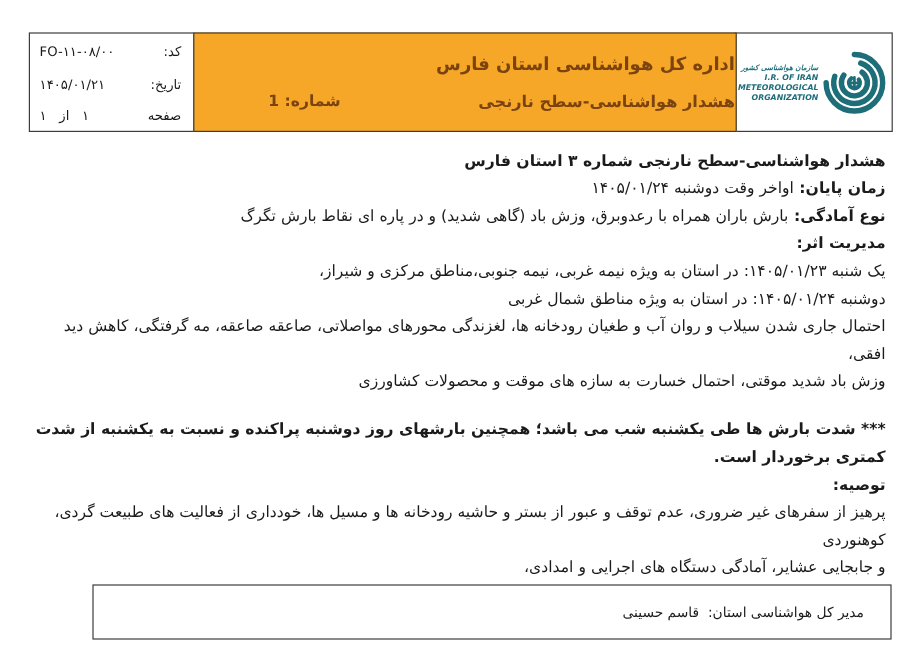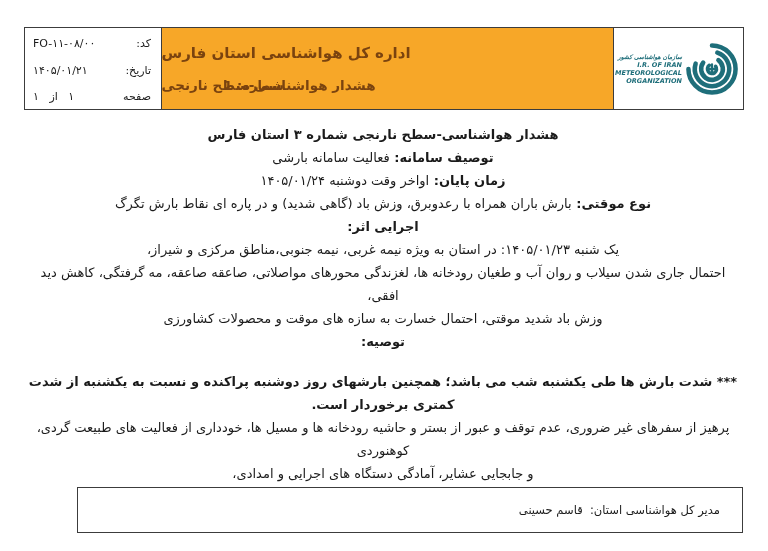--- a/index.html
+++ b/index.html
@@ -25,21 +25,21 @@
     display:flex;flex-direction:column;justify-content:space-between;
     font-size:11px;
   }
   .meta-row{display:flex;justify-content:space-between;align-items:baseline;}
   .meta-row .val{direction:ltr;}
   .page-row .val{word-spacing:7px;direction:rtl;}
   .banner-cell{
     flex:1;margin:0 -1.5px;background:var(--orange);
     color:var(--banner-text);font-weight:bold;
     display:flex;flex-direction:column;justify-content:space-evenly;
-    position:relative;text-align:left;
+    position:relative;text-align:right;
   }
   .banner-title{font-size:15px;}
   .banner-sub-row{position:relative;font-size:13.5px;}
   .banner-number{
     position:absolute;left:62px;top:50%;transform:translateY(-50%);
     font-size:13px;white-space:nowrap;
   }
   .logo-cell{
     width:132px;display:flex;align-items:center;justify-content:center;
     gap:1px;padding:3px 4px;
@@ -49,21 +49,21 @@
     font-size:6.5px;line-height:8px;font-weight:bold;white-space:nowrap;font-style:italic;
   }
   .logo-text .fa{font-size:6px;}
   .logo-spiral{color:var(--teal);flex:0 0 auto;}
   
   .doc-body{
     position:absolute;top:110px;left:28px;right:30px;
     direction:rtl;text-align:right;font-size:13px;line-height:23px;
     padding-top:13px;
   }
-  .body-line{margin:0;text-align:center;}
+  .body-line{margin:0;}
   .body-line b{font-weight:bold;}
   .gap-before{margin-top:17px;}
   
   .footer{
     position:absolute;top:487px;left:77px;right:25px;height:46px;
     border:1.5px solid var(--border);
     display:flex;direction:rtl;justify-content:space-between;align-items:center;
     padding:0 22px 0 38px;font-size:11.5px;background:#fff;
   }
   .footer div{white-space:nowrap;}
@@ -113,29 +113,29 @@
           <path d="M 32 27 A 5 5 0 1 1 27 32" stroke-width="4" transform="rotate(54 32 32)"></path>
           <path d="M 32 27 L 32 37 M 27 32 L 37 32" stroke-width="2.5"></path>
         </g>
       </svg>
     </div>
 
   </div>
 
   <div class="doc-body">
       <p class="body-line"><b>هشدار هواشناسی-سطح نارنجی شماره ۳ استان فارس</b></p>
-      <p class="body-line"><b>توصیف سامانه: </b>فعالیت سامانه بارشی</p>
       <p class="body-line"><b>زمان پایان: </b>اواخر وقت دوشنبه ۱۴۰۵/۰۱/۲۴</p>
-      <p class="body-line"><b>نوع موقتی: </b>بارش باران همراه با رعدوبرق، وزش باد (گاهی شدید) و در پاره ای نقاط بارش تگرگ</p>
-      <p class="body-line"><b>اجرایی اثر:</b></p>
+      <p class="body-line"><b>نوع آمادگی: </b>بارش باران همراه با رعدوبرق، وزش باد (گاهی شدید) و در پاره ای نقاط بارش تگرگ</p>
+      <p class="body-line"><b>مدیریت اثر:</b></p>
       <p class="body-line">یک شنبه ۱۴۰۵/۰۱/۲۳: در استان به ویژه نیمه غربی، نیمه جنوبی،مناطق مرکزی و شیراز،</p>
+      <p class="body-line">دوشنبه ۱۴۰۵/۰۱/۲۴: در استان به ویژه مناطق شمال غربی</p>
       <p class="body-line">احتمال جاری شدن سیلاب و روان آب و طغیان رودخانه ها، لغزندگی محورهای مواصلاتی، صاعقه صاعقه، مه گرفتگی، کاهش دید افقی،</p>
       <p class="body-line">وزش باد شدید موقتی، احتمال خسارت به سازه های موقت و محصولات کشاورزی</p>
+      <p class="body-line gap-before"><b>*** شدت بارش ها طی یکشنبه شب می باشد؛ همچنین بارشهای روز دوشنبه پراکنده و نسبت به یکشنبه از شدت کمتری برخوردار است.</b></p>
       <p class="body-line"><b>توصیه:</b></p>
-      <p class="body-line gap-before"><b>*** شدت بارش ها طی یکشنبه شب می باشد؛ همچنین بارشهای روز دوشنبه پراکنده و نسبت به یکشنبه از شدت کمتری برخوردار است.</b></p>
       <p class="body-line">پرهیز از سفرهای غیر ضروری، عدم توقف و عبور از بستر و حاشیه رودخانه ها و مسیل ها، خودداری از فعالیت های طبیعت گردی، کوهنوردی</p>
       <p class="body-line">و جابجایی عشایر، آمادگی دستگاه های اجرایی و امدادی،</p>
     </div>
 
   <div class="footer">
     <div>مدیر کل هواشناسی استان:&nbsp; قاسم حسینی</div>
   </div>
 
 </div>
 

